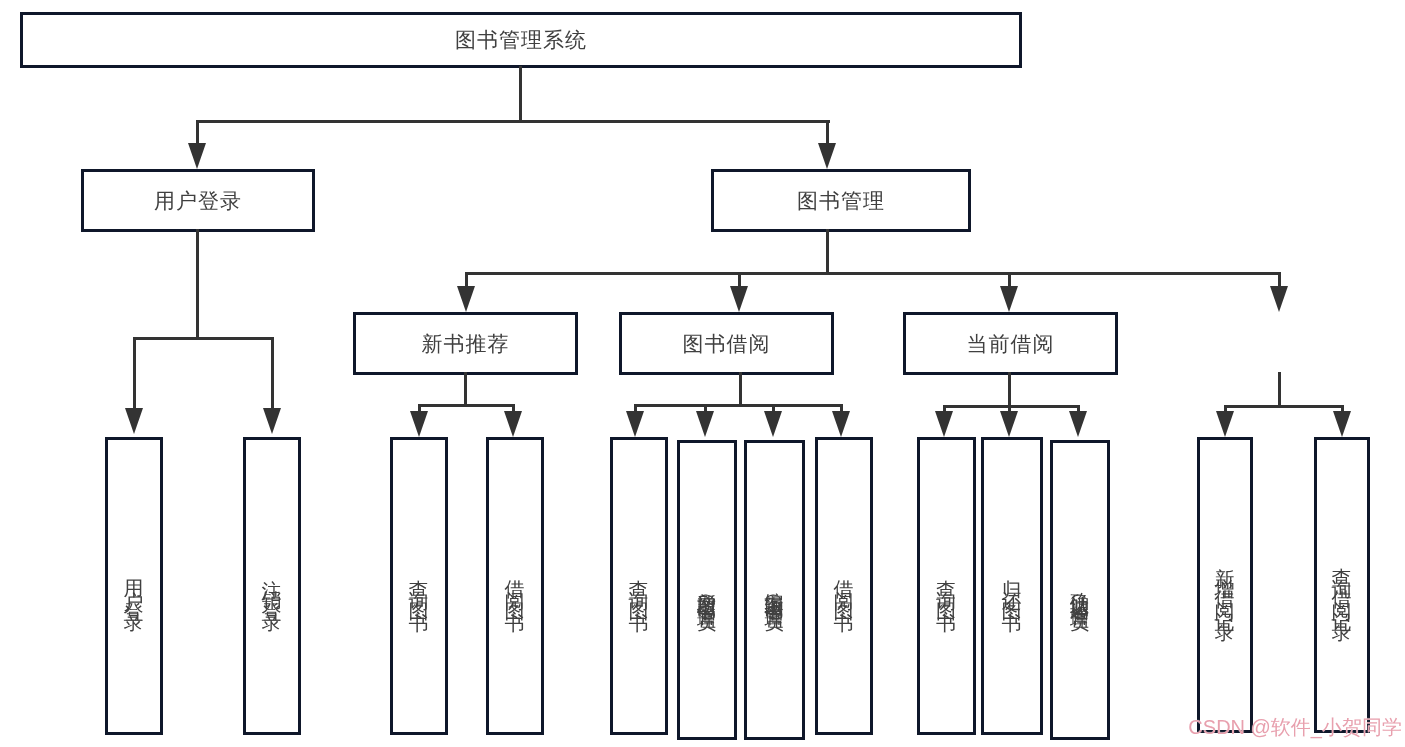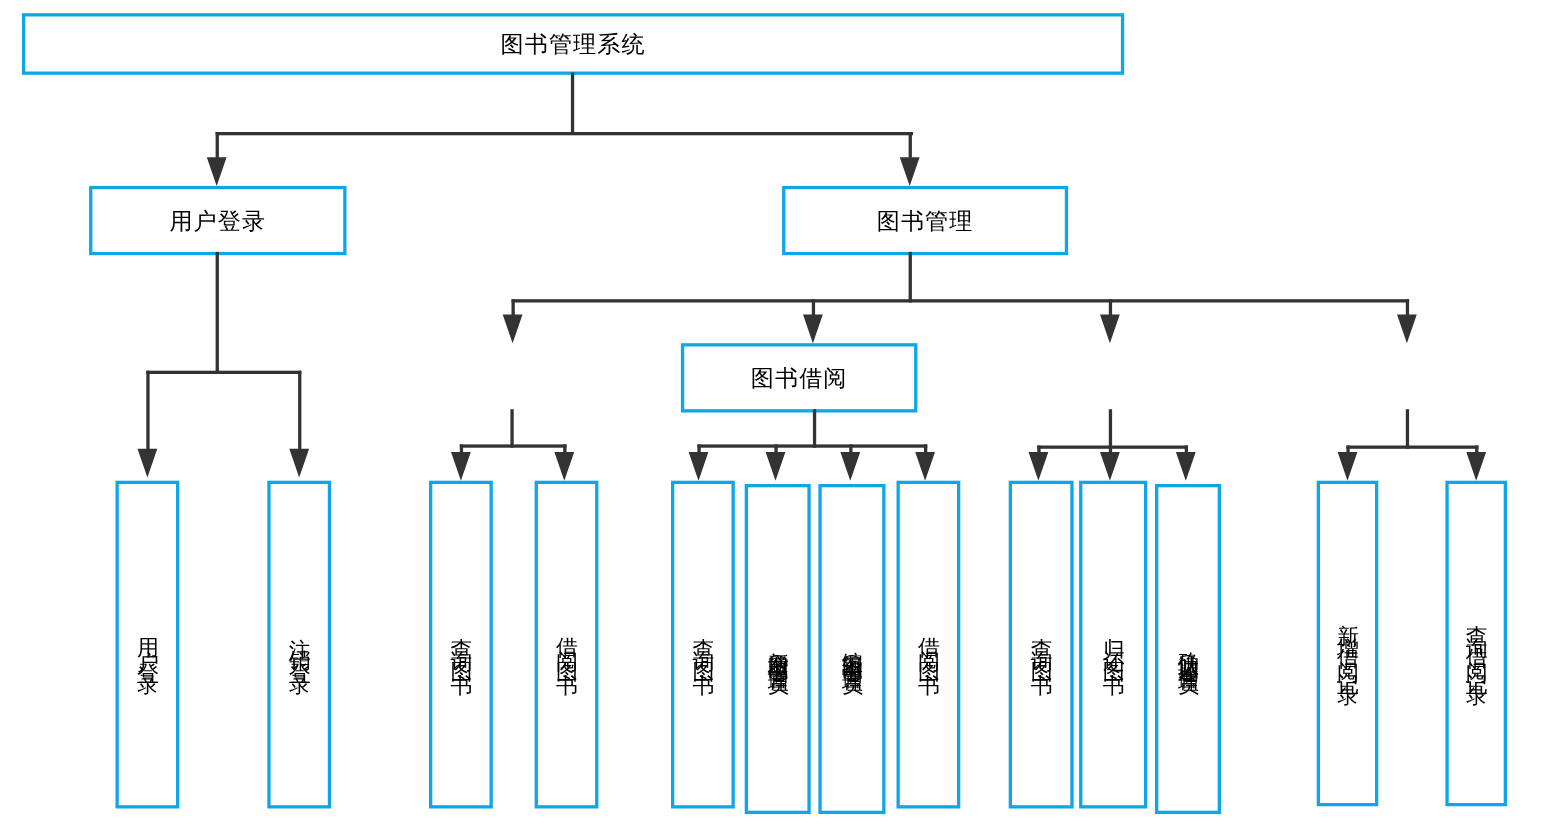--- a/index.html
+++ b/index.html
@@ -7,26 +7,26 @@
     position: relative;
     width: 1405px;
     height: 747px;
     background: #ffffff;
     font-family: "Liberation Sans", sans-serif;
     overflow: hidden;
   }
   .box {
     position: absolute;
     background: #ffffff;
-    border: 3px solid #0ea5e9;
+    border: 3px solid #0f172a;
     box-sizing: border-box;
     display: flex;
     align-items: center;
     justify-content: center;
-    color: #000000;
+    color: #404040;
   }
   .box.h {
     font-size: 21px;
     letter-spacing: 1px;
     white-space: nowrap;
   }
   .box.v {
     writing-mode: vertical-rl;
     text-orientation: mixed;
     font-size: 20px;
@@ -86,21 +86,23 @@
   <div class="hl" style="left:465px;top:272px;width:816px"></div>
   <div class="vl" style="left:465px;top:272px;height:18px"></div>
   <div class="arrow" style="left:457px;top:286px"></div>
   <div class="vl" style="left:738px;top:272px;height:18px"></div>
   <div class="arrow" style="left:730px;top:286px"></div>
   <div class="vl" style="left:1008px;top:272px;height:18px"></div>
   <div class="arrow" style="left:1000px;top:286px"></div>
   <div class="vl" style="left:1278px;top:272px;height:18px"></div>
   <div class="arrow" style="left:1270px;top:286px"></div>
 
+  <div class="box h" style="left:353px;top:312px;width:225px;height:63px">新书推荐</div>
   <div class="box h" style="left:619px;top:312px;width:215px;height:63px">图书借阅</div>
+  <div class="box h" style="left:903px;top:312px;width:215px;height:63px">当前借阅</div>
 
   <div class="vl" style="left:464px;top:372px;height:35px"></div>
   <div class="hl" style="left:418px;top:404px;width:97px"></div>
   <div class="vl" style="left:418px;top:404px;height:10px"></div>
   <div class="arrow" style="left:410px;top:411px"></div>
   <div class="vl" style="left:512px;top:404px;height:10px"></div>
   <div class="arrow" style="left:504px;top:411px"></div>
 
   <div class="vl" style="left:739px;top:372px;height:35px"></div>
   <div class="hl" style="left:634px;top:404px;width:209px"></div>
@@ -140,14 +142,15 @@
   <div class="box v long" style="left:744px;top:440px;width:61px;height:300px">编辑图书（管理员）</div>
   <div class="box v" style="left:815px;top:437px;width:58px;height:298px">借阅图书</div>
 
   <div class="box v" style="left:917px;top:437px;width:59px;height:298px">查询图书</div>
   <div class="box v" style="left:981px;top:437px;width:62px;height:298px">归还图书</div>
   <div class="box v long" style="left:1050px;top:440px;width:60px;height:300px">确认归还（管理员）</div>
 
   <div class="box v" style="left:1197px;top:437px;width:56px;height:296px">新增借阅记录</div>
   <div class="box v" style="left:1314px;top:437px;width:56px;height:296px">查询借阅记录</div>
 
+  <div id="watermark">CSDN @软件_小贺同学</div>
 
 </div>
 
 </body></html>

